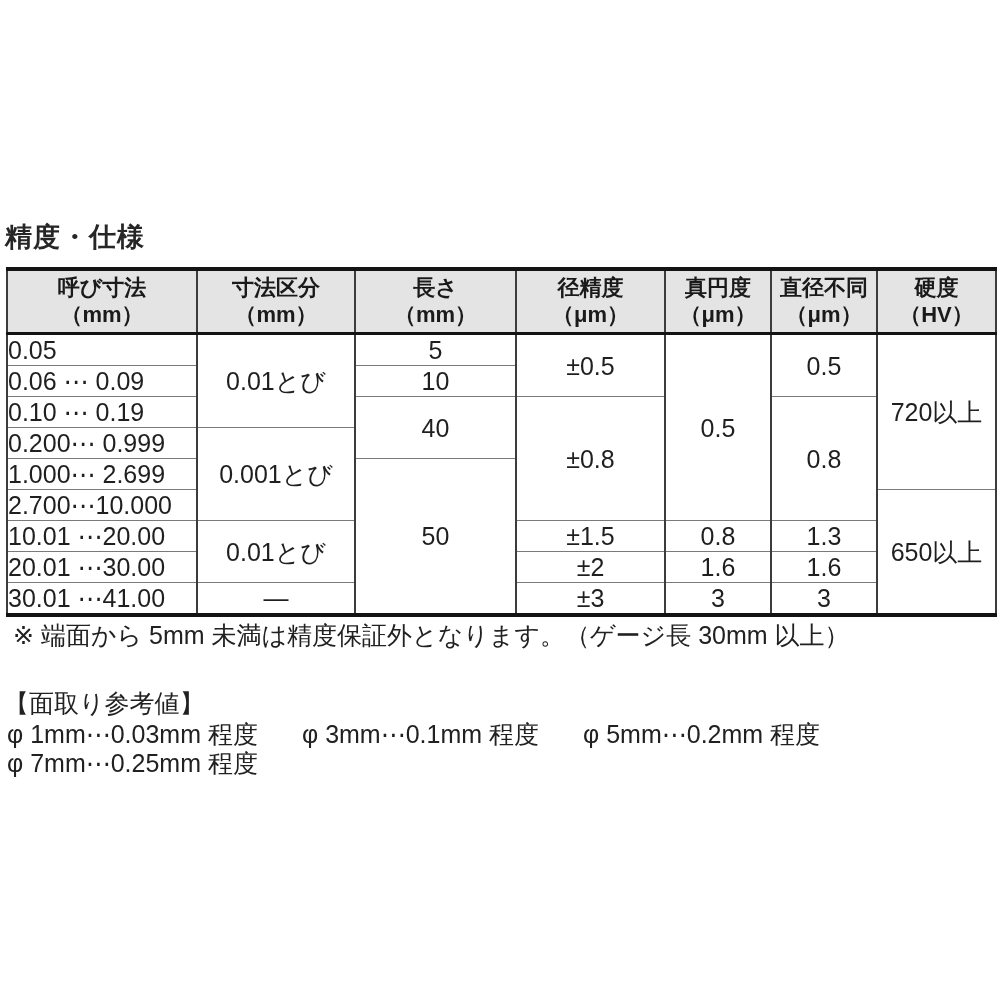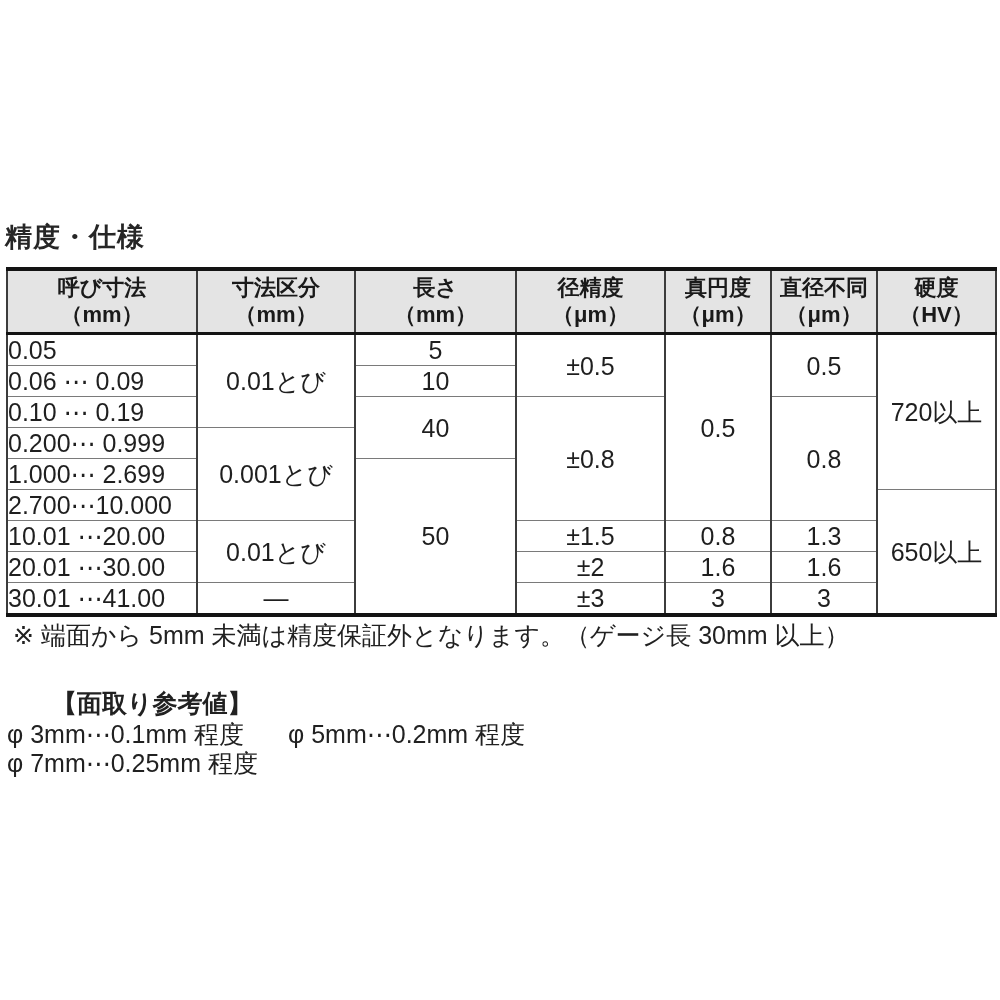--- a/index.html
+++ b/index.html
@@ -79,24 +79,23 @@
     line-height: 30px;
     color: #212121;
     white-space: nowrap;
     margin-left: 8px;
   }
   .chamfer-heading {
     position: absolute;
     left: 4px;
     font-size: 25px;
     line-height: 30px;
-    font-weight: 700;
+    font-weight: 400;
     color: #212121;
     white-space: nowrap;
-    margin-left: 48px;
   }
   .chamfer-line {
     position: absolute;
     left: 7px;
     display: flex;
     gap: 44px;
     font-size: 25px;
     line-height: 30px;
     color: #212121;
     white-space: nowrap;
@@ -206,20 +205,21 @@
         </tr>
       </tbody>
     </table>
   </div>
 
   <div class="note-line" style="top:620px">※ 端面から 5mm 未満は精度保証外となります。（ゲージ長 30mm 以上）</div>
 
   <div class="chamfer-heading" style="top:688px">【面取り参考値】</div>
 
   <div class="chamfer-line" style="top:719px">
+    <span>φ 1mm⋯0.03mm 程度</span>
     <span>φ 3mm⋯0.1mm 程度</span>
     <span>φ 5mm⋯0.2mm 程度</span>
   </div>
   <div class="chamfer-line" style="top:748px">
     <span>φ 7mm⋯0.25mm 程度</span>
   </div>
 
 </div>
 
 </body></html>

